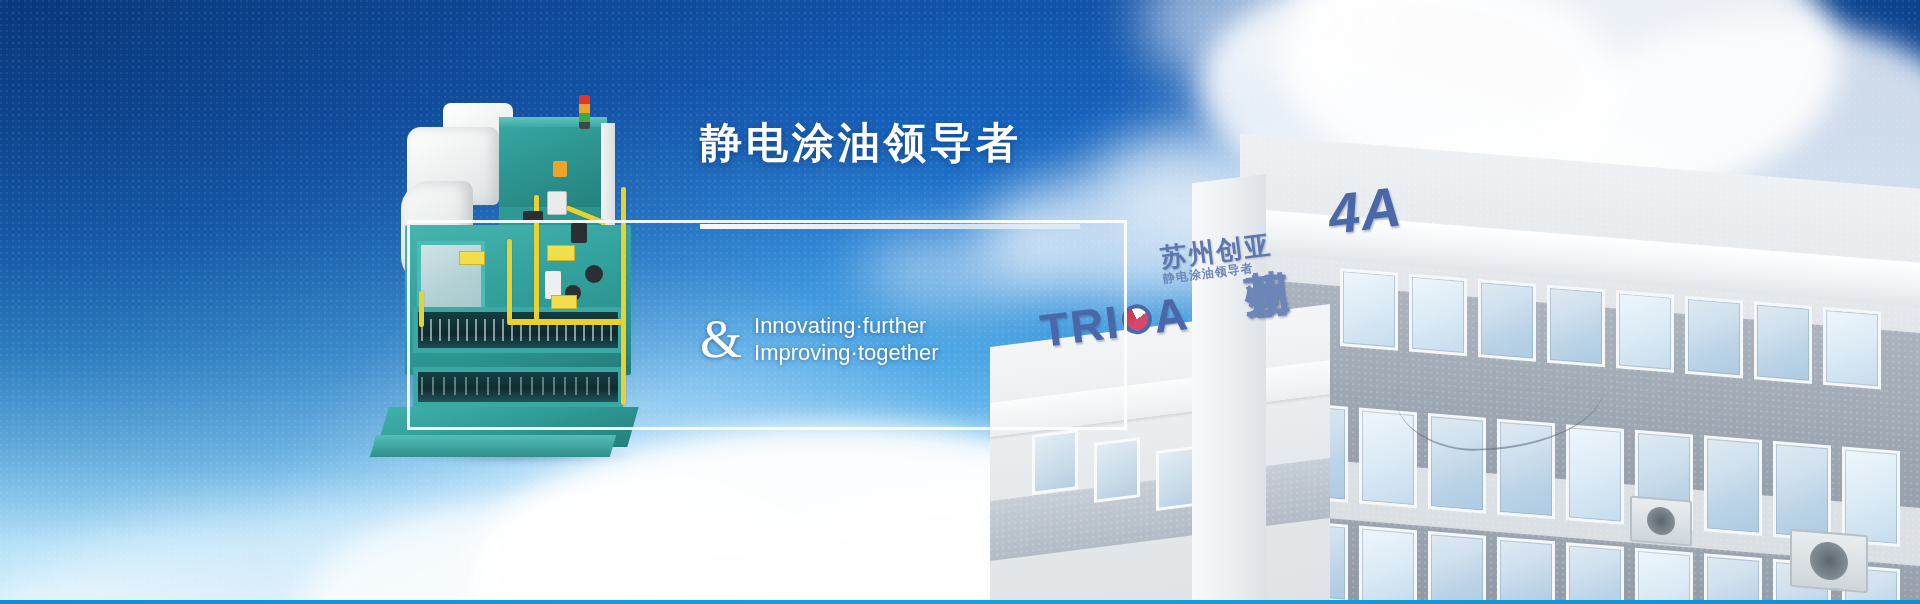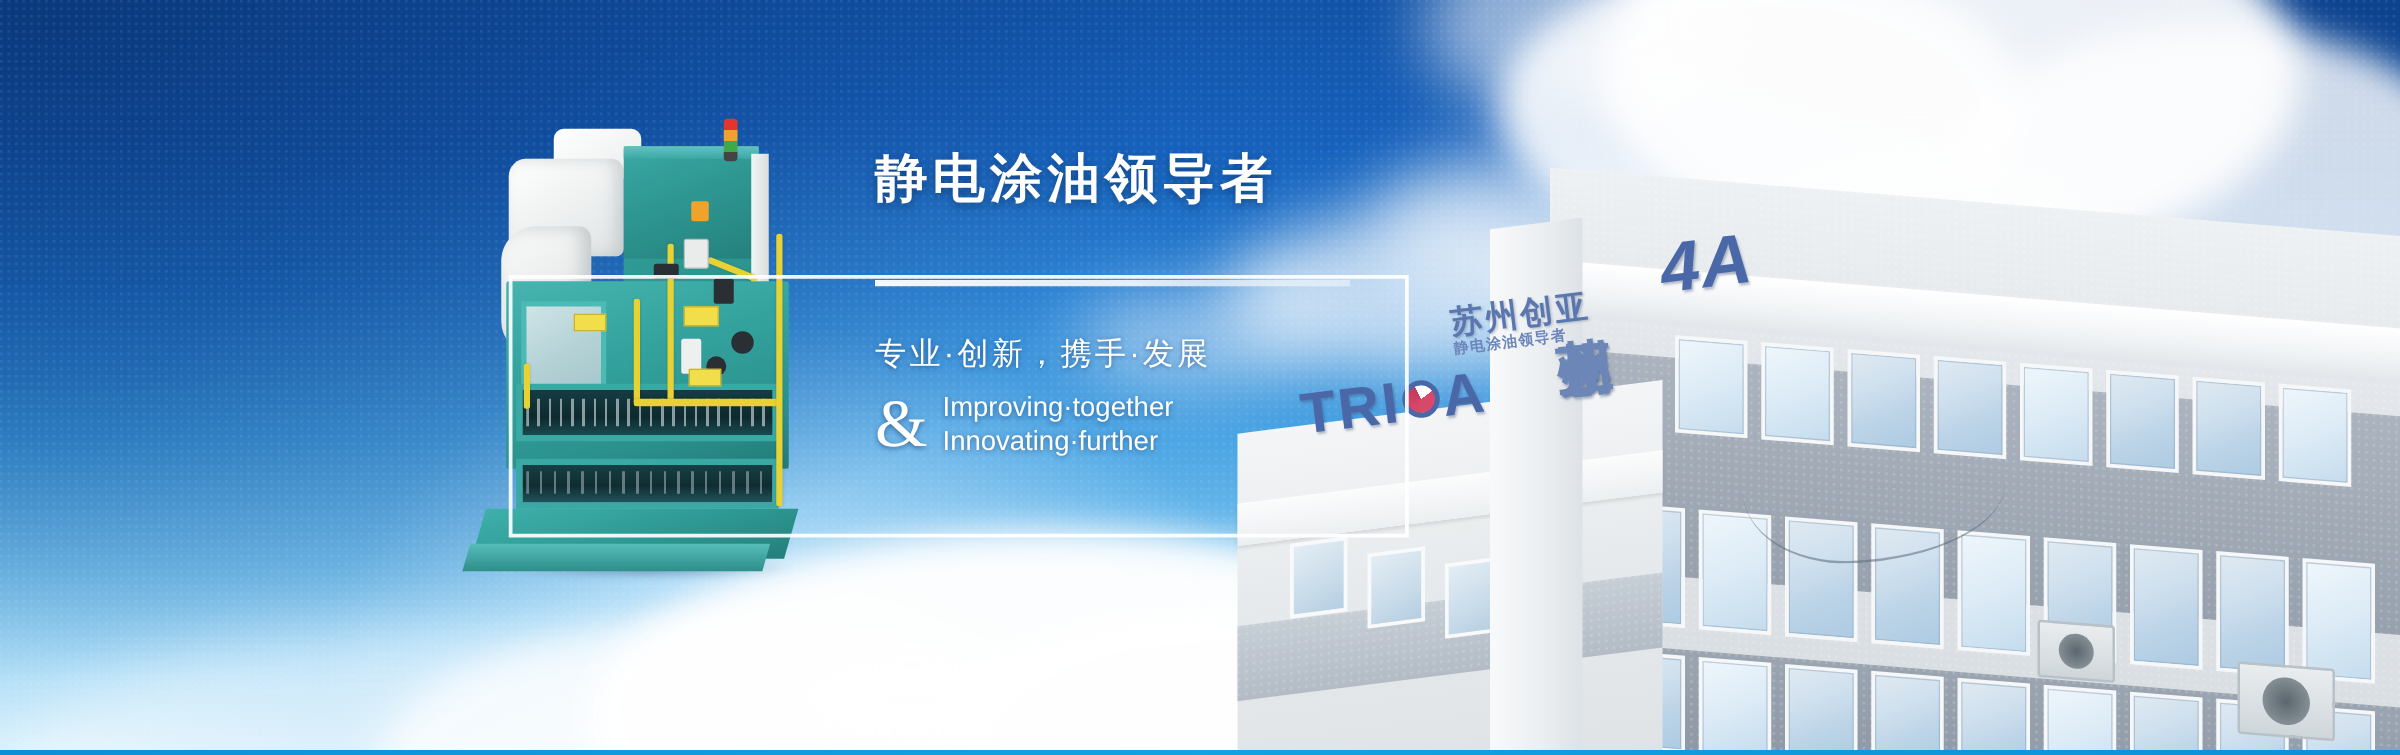--- a/index.html
+++ b/index.html
@@ -531,25 +531,24 @@
     <div class="lbl l3"></div>
   </div>
 
   <div class="copy">
     <div class="headline">静电涂油领导者</div>
 
     <div class="frame"></div>
 
     <div class="rule"></div>
 
-    <div class="sub-cn">专业·创新，携手·发展</div>
 
     <div class="en-wrap">
       <div class="amp">&amp;</div>
       <div class="en-lines">
+        <div>Innovating·further</div>
         <div>Improving·together</div>
-        <div>Innovating·further</div>
       </div>
     </div>
   </div>
 
   <div class="bottom-strip"></div>
 </div>
 
 </body></html>

